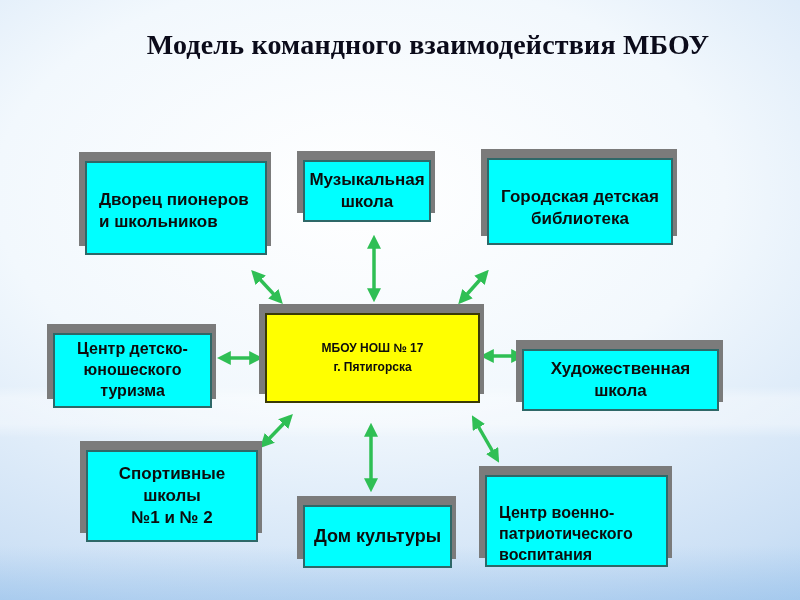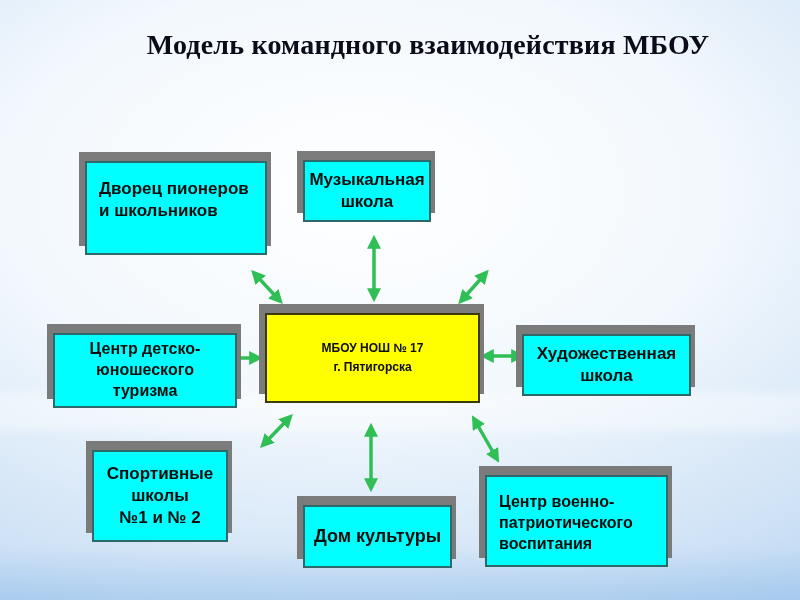--- a/index.html
+++ b/index.html
@@ -43,21 +43,21 @@
     box-sizing:border-box;
     display:flex;flex-direction:column;
     align-items:center;justify-content:center;
     text-align:center;
     font-weight:bold;
     color:var(--text_color);
     white-space:pre-line;
     line-height:1.3;
   }
   .node .face.h-left{align-items:flex-start;text-align:left;padding-left:12px;}
-  .node .face.v-top{justify-content:flex-start;padding-top:15px;}
+  .node .face.v-top{justify-content:flex-start;padding-top:26px;}
   .node.center .face{
     background:var(--center_fill);
     border:2px solid var(--center_border);
     font-size:12px;
     line-height:1.55;
   }
   .fs16{font-size:16px;} .fs17{font-size:17px;} .fs18{font-size:18px;}
 </style>
 </head>
 <body>
@@ -90,41 +90,46 @@
     <div class="face fs17 h-left v-top">Дворец пионеров
 и школьников</div>
   </div>
 
   <div class="node" style="left:303px;top:160px;width:128px;height:62px">
     <div class="shadow"></div>
     <div class="face fs17">Музыкальная
 школа</div>
   </div>
 
+  <div class="node" style="left:487px;top:158px;width:186px;height:87px">
+    <div class="shadow"></div>
+    <div class="face fs17 v-top">Городская детская
+библиотека</div>
+  </div>
 
-  <div class="node" style="left:53px;top:333px;width:184px;height:75px">
+  <div class="node" style="left:53px;top:333px;width:159px;height:75px">
     <div class="shadow"></div>
     <div class="face fs16">Центр детско-
 юношеского
 туризма</div>
   </div>
 
   <div class="node center" style="left:265px;top:313px;width:215px;height:90px">
     <div class="shadow"></div>
     <div class="face">МБОУ НОШ № 17
 г. Пятигорска</div>
   </div>
 
-  <div class="node" style="left:522px;top:334px;width:169px;height:62px">
+  <div class="node" style="left:522px;top:349px;width:197px;height:62px">
     <div class="shadow"></div>
     <div class="face fs17">Художественная
 школа</div>
   </div>
 
-  <div class="node" style="left:92px;top:450px;width:136px;height:92px">
+  <div class="node" style="left:86px;top:450px;width:172px;height:92px">
     <div class="shadow"></div>
     <div class="face fs17">Спортивные
 школы
 №1 и № 2</div>
   </div>
 
   <div class="node" style="left:303px;top:505px;width:149px;height:63px">
     <div class="shadow"></div>
     <div class="face fs18">Дом культуры</div>
   </div>

